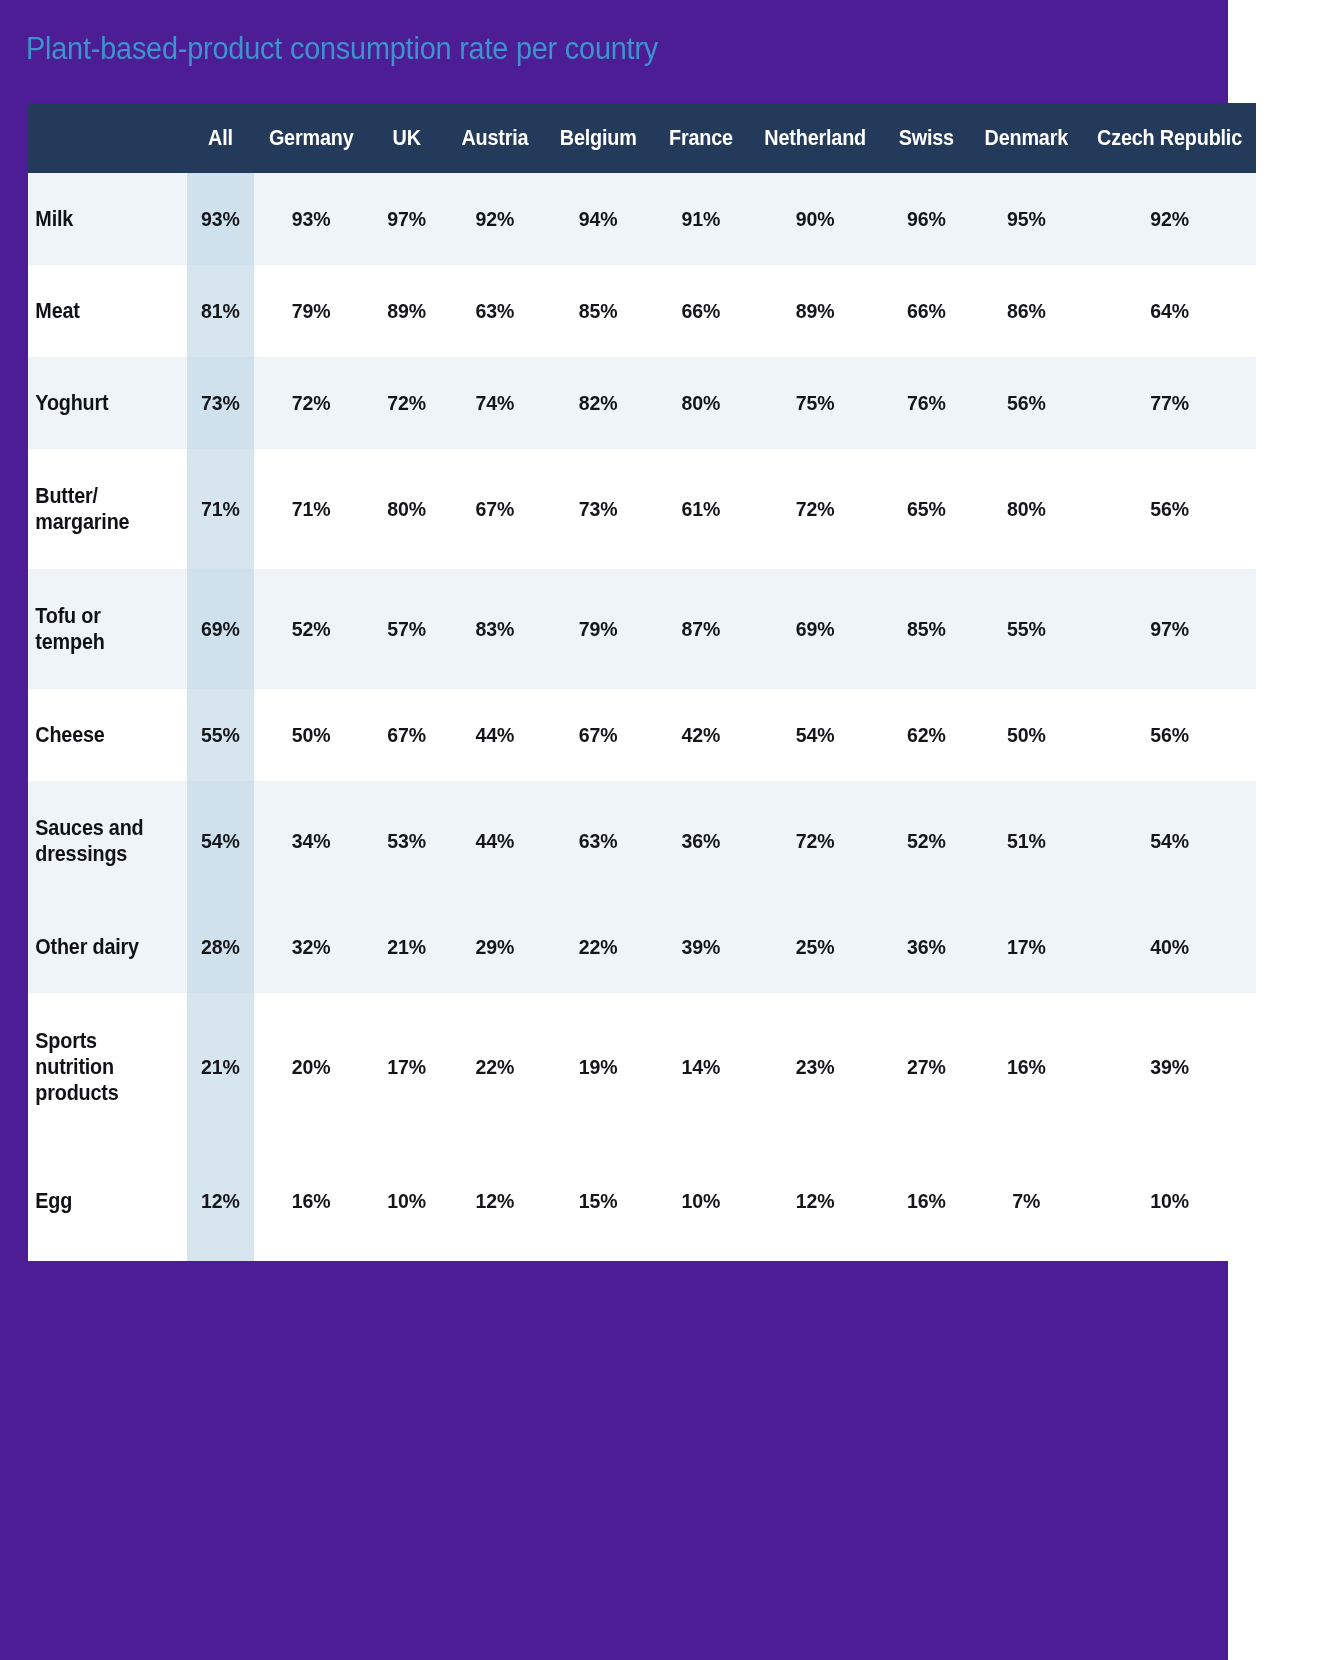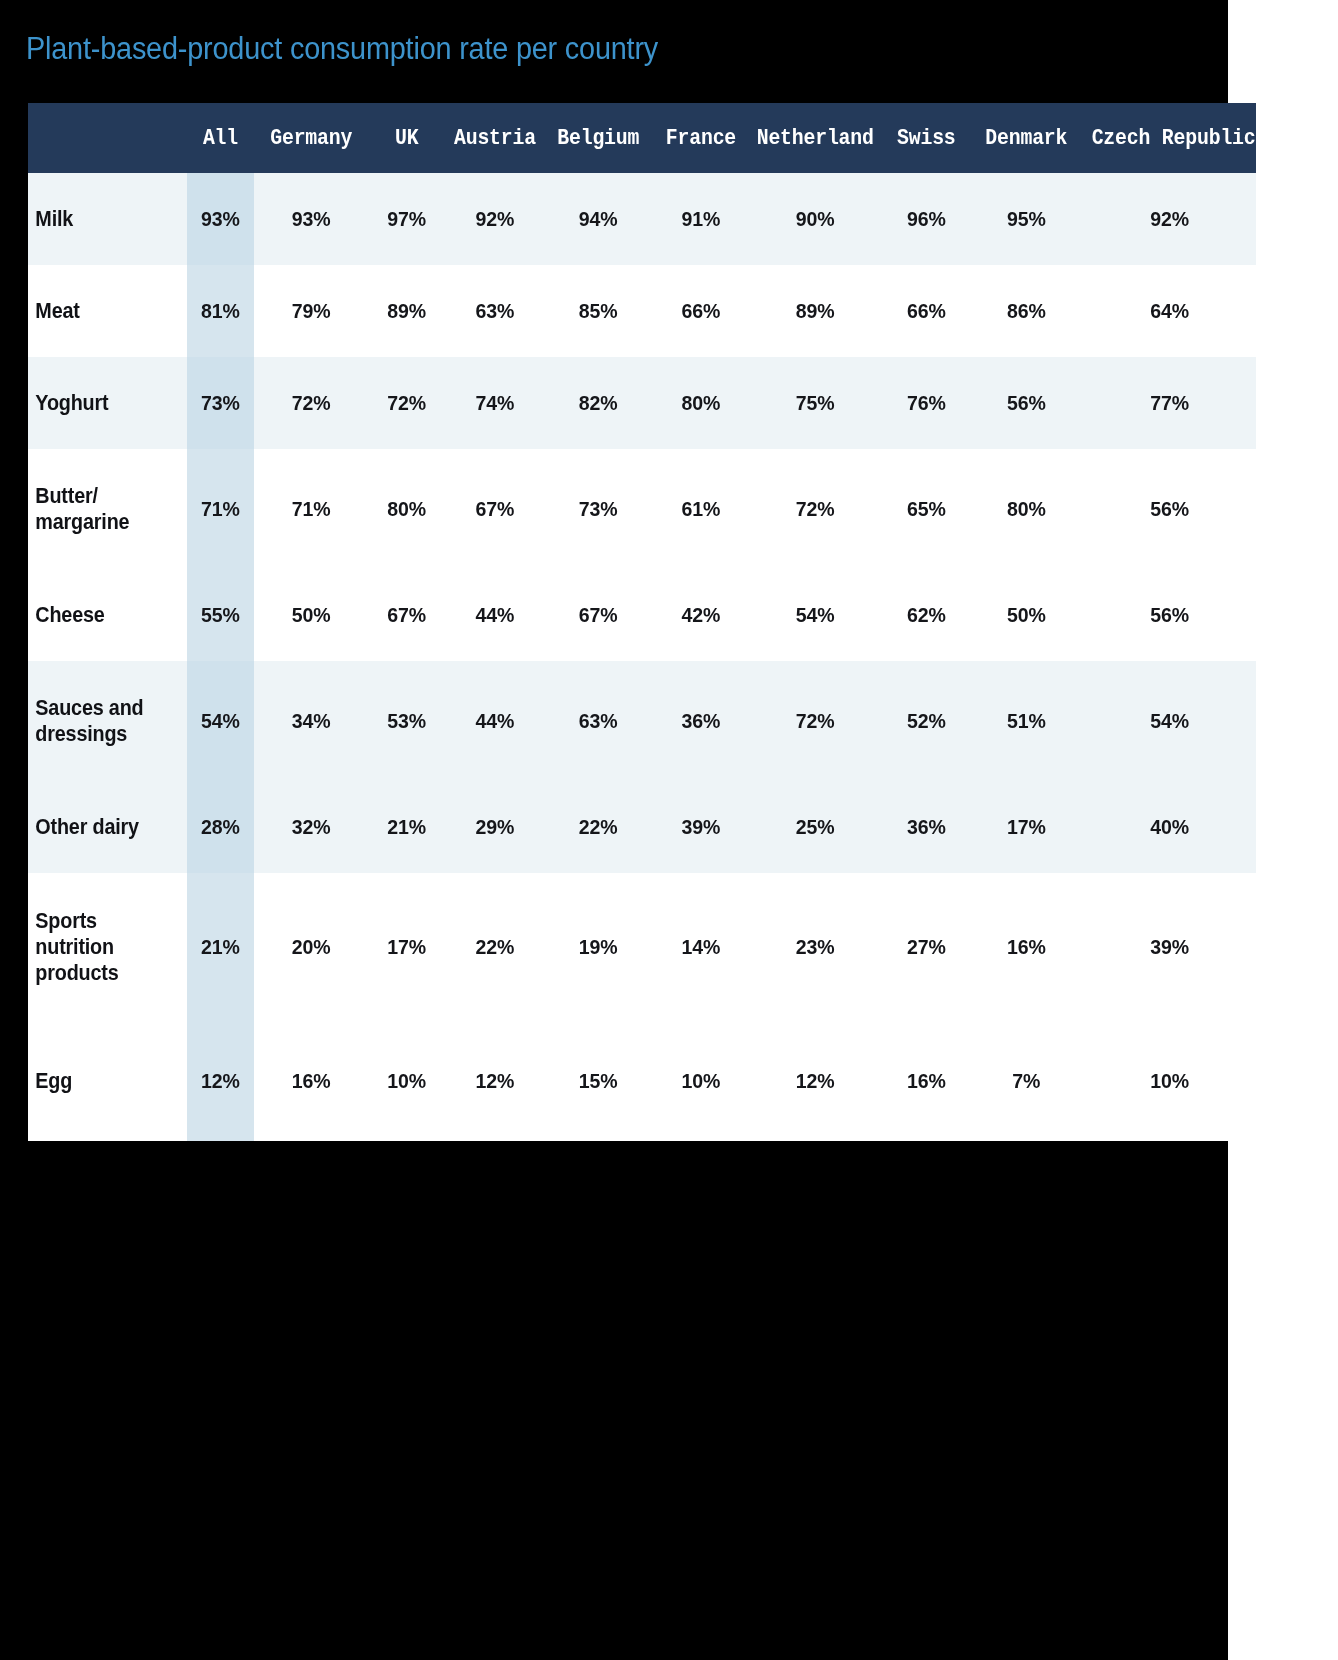--- a/index.html
+++ b/index.html
@@ -12,21 +12,21 @@
     height: 1660px;
     overflow: hidden;
     font-family: "Liberation Sans", "DejaVu Sans", sans-serif;
     -webkit-font-smoothing: antialiased;
   }
 
   #page {
     position: relative;
     width: 1228px;
     height: 1660px;
-    background: #000000;
+    background: #4c1d95;
     box-sizing: border-box;
   }
 
   
   .chart-title {
     position: absolute;
     left: 26px;
     top: 30px;
     font-size: 31px;
     line-height: 38px;
@@ -60,21 +60,20 @@
   table.matrix col.c-be     { width: 106px; }
   table.matrix col.c-fr     { width: 92px;  }
   table.matrix col.c-nl     { width: 127px; }
   table.matrix col.c-ch     { width: 85px;  }
   table.matrix col.c-dk     { width: 108px; }
   table.matrix col.c-cz     { width: 166px; }
 
   
   thead tr.header-row {
     background: #243a5a;
-    font-family: Liberation Mono, monospace;
   }
   thead th {
     color: #ffffff;
     font-size: 22px;
     font-weight: bold;
     padding: 0;
     height: 70px;
     vertical-align: middle;
     text-align: center;
     letter-spacing: -0.2px;
@@ -226,20 +225,36 @@
           <td>80%</td>
           <td>67%</td>
           <td>73%</td>
           <td>61%</td>
           <td>72%</td>
           <td>65%</td>
           <td>80%</td>
           <td>56%</td>
         </tr>
 
+        <tr class="shade r-h3">
+          <td class="rowlabel">
+            <span class="nowrap">Tofu or</span><br>
+            <span class="nowrap">tempeh</span>
+          </td>
+          <td class="col-all">69%</td>
+          <td>52%</td>
+          <td>57%</td>
+          <td>83%</td>
+          <td>79%</td>
+          <td>87%</td>
+          <td>69%</td>
+          <td>85%</td>
+          <td>55%</td>
+          <td>97%</td>
+        </tr>
 
 
 
         <tr class="r-h1">
           <td class="rowlabel">
             <span class="nowrap">Cheese</span>
           </td>
           <td class="col-all">55%</td>
           <td>50%</td>
           <td>67%</td>

